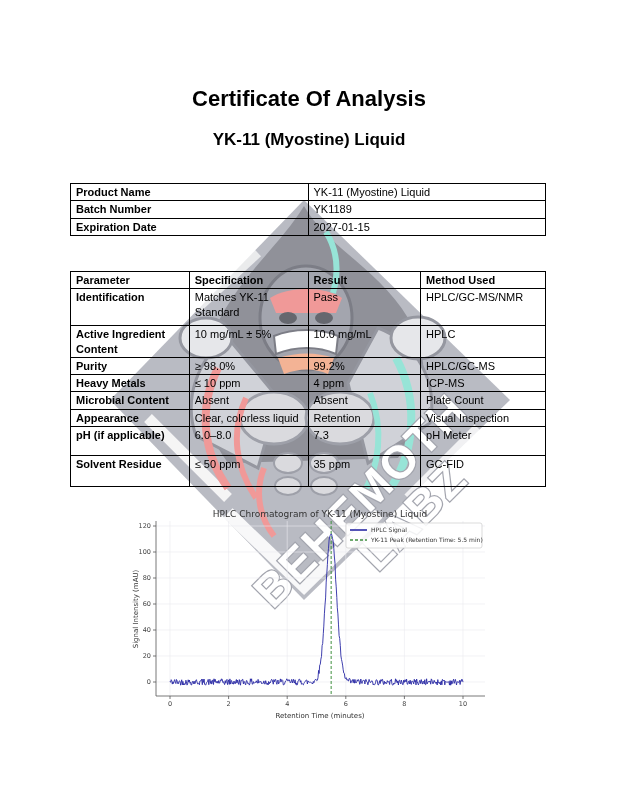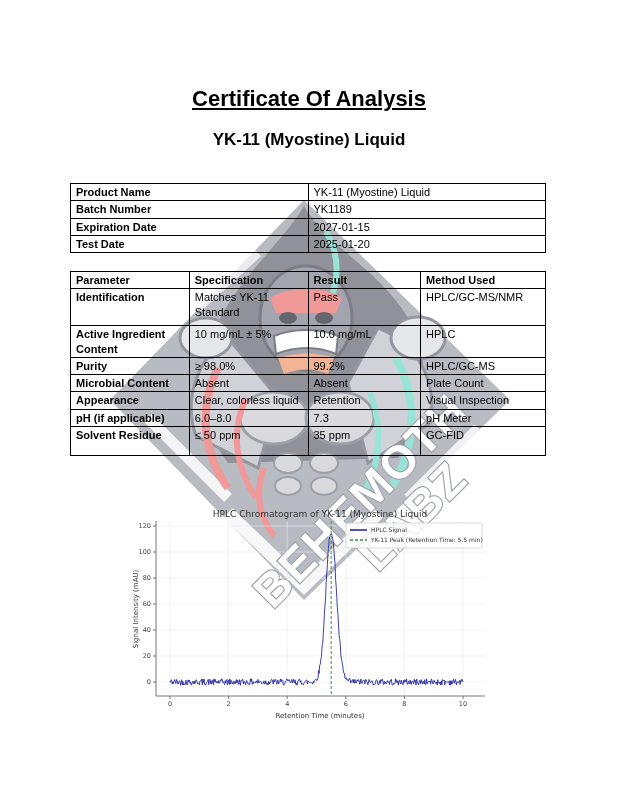--- a/index.html
+++ b/index.html
@@ -1,21 +1,21 @@
 <!DOCTYPE html>
 <html><head>
 <meta charset="utf-8">
 <style>
   html,body{margin:0;padding:0;background:#fff;}
   .page{position:relative;width:618px;height:800px;background:#fff;overflow:hidden;
         font-family:"Liberation Sans",sans-serif;color:#000;}
   .watermark{position:absolute;left:78px;top:168px;z-index:0;opacity:.9;}
   .content{position:absolute;inset:0;z-index:1;}
   .doc-title{position:absolute;top:86px;left:0;width:100%;text-align:center;
-             font-size:22px;font-weight:bold;margin:0;text-decoration:underline;}
+             font-size:22px;font-weight:bold;margin:0;}
   .doc-subtitle{position:absolute;top:130px;left:0;width:100%;text-align:center;
                 font-size:17px;font-weight:bold;margin:0;}
   table{position:absolute;left:70px;width:476px;border-collapse:collapse;
         font-size:11px;table-layout:fixed;}
   td,th{border:1px solid #000;padding:1px 5px;text-align:left;vertical-align:top;
         line-height:1.3;overflow:hidden;}
   th{font-weight:bold;}
   .t1{top:183px;}
   .t1 tr{height:15px;}
   .t2{top:271px;}
@@ -104,24 +104,20 @@
             <td>YK-11 (Myostine) Liquid</td>
           </tr>
           <tr>
             <th>Batch Number</th>
             <td>YK1189</td>
           </tr>
           <tr>
             <th>Expiration Date</th>
             <td>2027-01-15</td>
           </tr>
-          <tr>
-            <th>Test Date</th>
-            <td>2025-01-20</td>
-          </tr>
         </tbody>
     </table>
 
     <table class="t2">
       <colgroup>
         <col style="width:25%">
           <col style="width:25%">
         <col style="width:23.7%">
           <col style="width:26.3%">
       </colgroup>
@@ -144,20 +140,26 @@
             <th>Active Ingredient Content</th>
             <td>10 mg/mL ± 5%</td>
             <td>10.0 mg/mL</td>
             <td>HPLC</td>
           </tr>
           <tr>
             <th>Purity</th>
             <td>≥ 98.0%</td>
             <td>99.2%</td>
             <td>HPLC/GC-MS</td>
+          </tr>
+          <tr>
+            <th>Heavy Metals</th>
+            <td>≤ 10 ppm</td>
+            <td>4 ppm</td>
+            <td>ICP-MS</td>
           </tr>
           <tr>
             <th>Microbial Content</th>
             <td>Absent</td>
             <td>Absent</td>
             <td>Plate Count</td>
           </tr>
           <tr>
             <th>Appearance</th>
             <td>Clear, colorless liquid</td>

